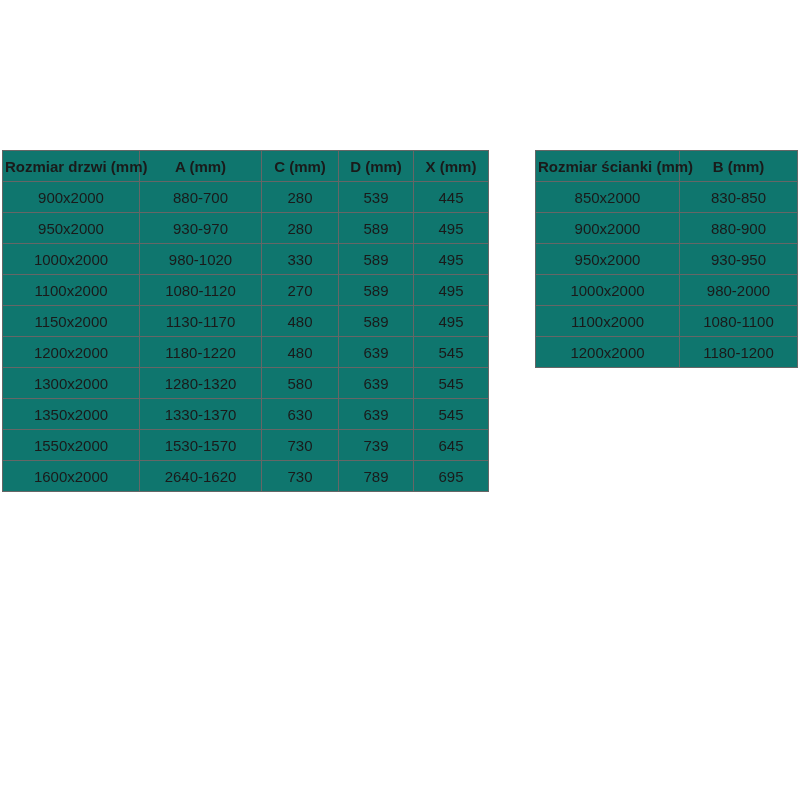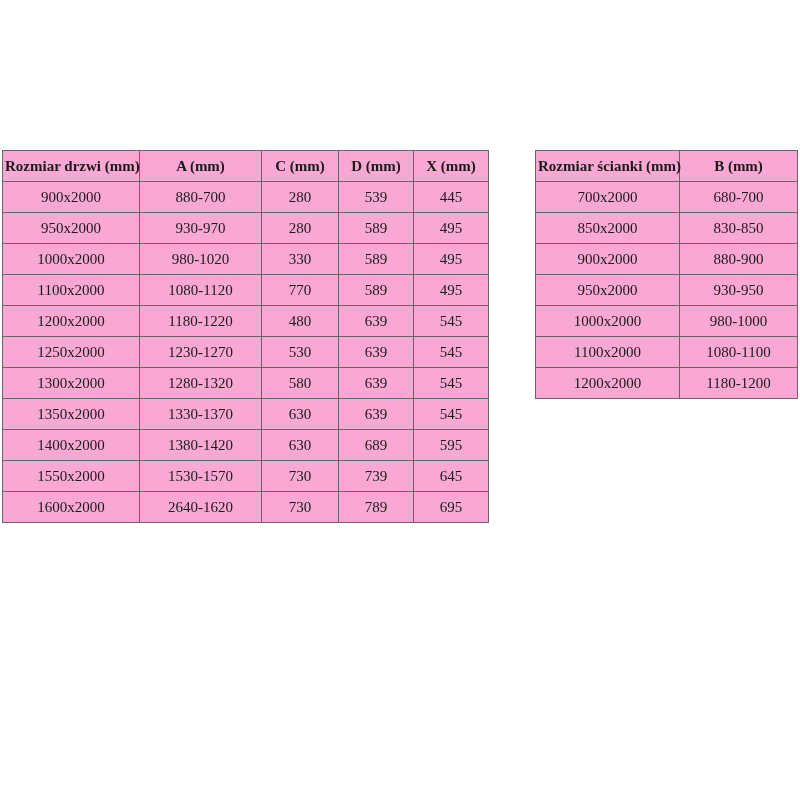--- a/index.html
+++ b/index.html
@@ -12,22 +12,21 @@
     width: 800px;
     height: 800px;
     background: #ffffff;
     font-family: "Liberation Sans", sans-serif;
     overflow: hidden;
   }
   table.dims-table {
     position: absolute;
     border-collapse: collapse;
     table-layout: fixed;
-    background: #f9a8d4;
-    font-family: Liberation Serif, serif;
+    background: #0f766e;
   }
   #table-doors {
     left: 2px;
     top: 150px;
     width: 486px;
   }
   #table-walls {
     left: 535px;
     top: 150px;
     width: 262px;
@@ -89,58 +88,51 @@
         <tr>
           <td>1000x2000</td>
           <td>980-1020</td>
           <td>330</td>
           <td>589</td>
           <td>495</td>
         </tr>
         <tr>
           <td>1100x2000</td>
           <td>1080-1120</td>
-          <td>770</td>
+          <td>270</td>
+          <td>589</td>
+          <td>495</td>
+        </tr>
+        <tr>
+          <td>1150x2000</td>
+          <td>1130-1170</td>
+          <td>480</td>
           <td>589</td>
           <td>495</td>
         </tr>
         <tr>
           <td>1200x2000</td>
           <td>1180-1220</td>
           <td>480</td>
-          <td>639</td>
-          <td>545</td>
-        </tr>
-        <tr>
-          <td>1250x2000</td>
-          <td>1230-1270</td>
-          <td>530</td>
           <td>639</td>
           <td>545</td>
         </tr>
         <tr>
           <td>1300x2000</td>
           <td>1280-1320</td>
           <td>580</td>
           <td>639</td>
           <td>545</td>
         </tr>
         <tr>
           <td>1350x2000</td>
           <td>1330-1370</td>
           <td>630</td>
           <td>639</td>
           <td>545</td>
-        </tr>
-        <tr>
-          <td>1400x2000</td>
-          <td>1380-1420</td>
-          <td>630</td>
-          <td>689</td>
-          <td>595</td>
         </tr>
         <tr>
           <td>1550x2000</td>
           <td>1530-1570</td>
           <td>730</td>
           <td>739</td>
           <td>645</td>
         </tr>
         <tr>
           <td>1600x2000</td>
@@ -158,38 +150,34 @@
       <col style="width:118px">
     </colgroup>
     <thead>
         <tr>
           <th>Rozmiar ścianki (mm)</th>
           <th>B (mm)</th>
         </tr>
       </thead>
     <tbody>
         <tr>
-          <td>700x2000</td>
-          <td>680-700</td>
-        </tr>
-        <tr>
           <td>850x2000</td>
           <td>830-850</td>
         </tr>
         <tr>
           <td>900x2000</td>
           <td>880-900</td>
         </tr>
         <tr>
           <td>950x2000</td>
           <td>930-950</td>
         </tr>
         <tr>
           <td>1000x2000</td>
-          <td>980-1000</td>
+          <td>980-2000</td>
         </tr>
         <tr>
           <td>1100x2000</td>
           <td>1080-1100</td>
         </tr>
         <tr>
           <td>1200x2000</td>
           <td>1180-1200</td>
         </tr>
       </tbody>

